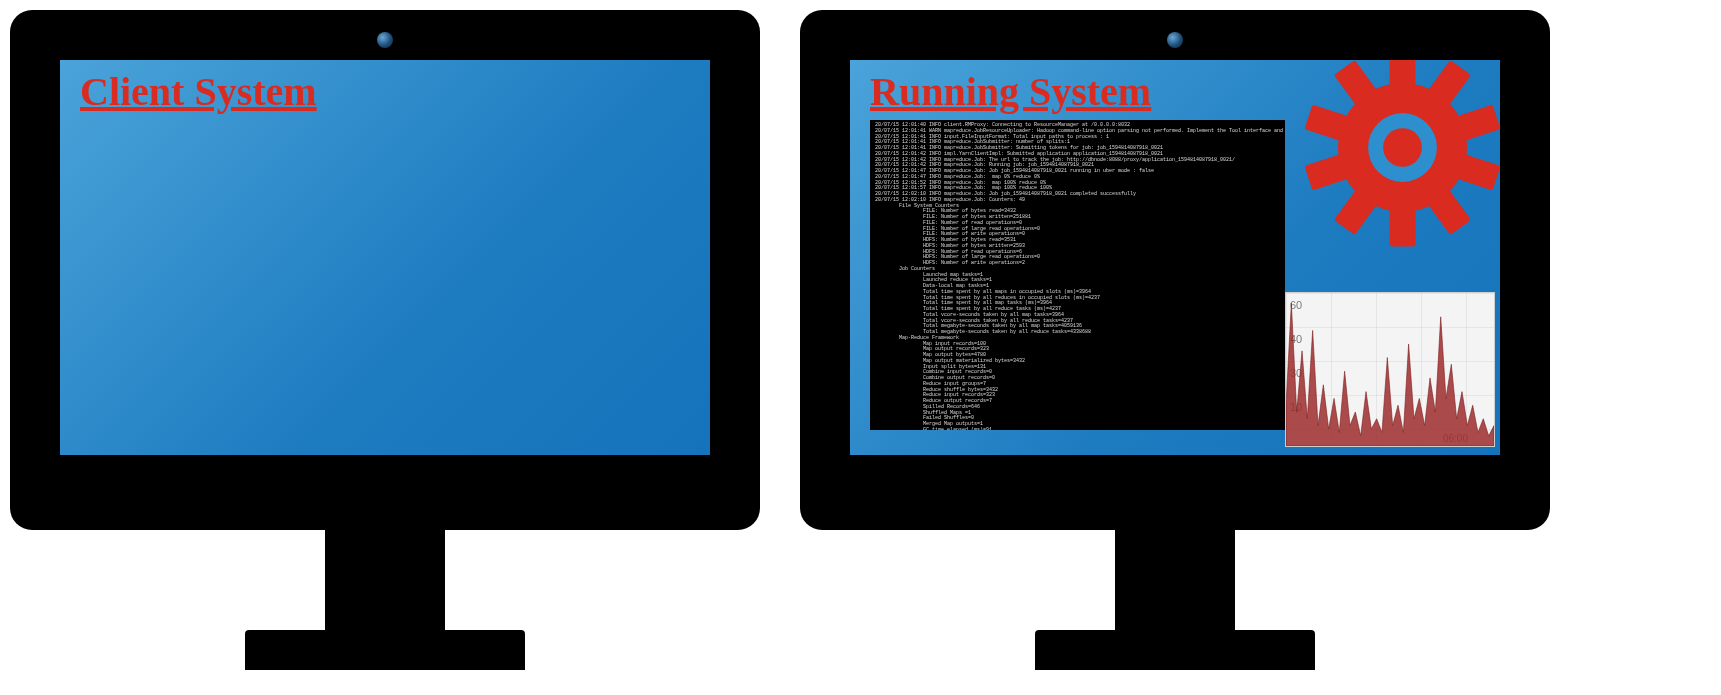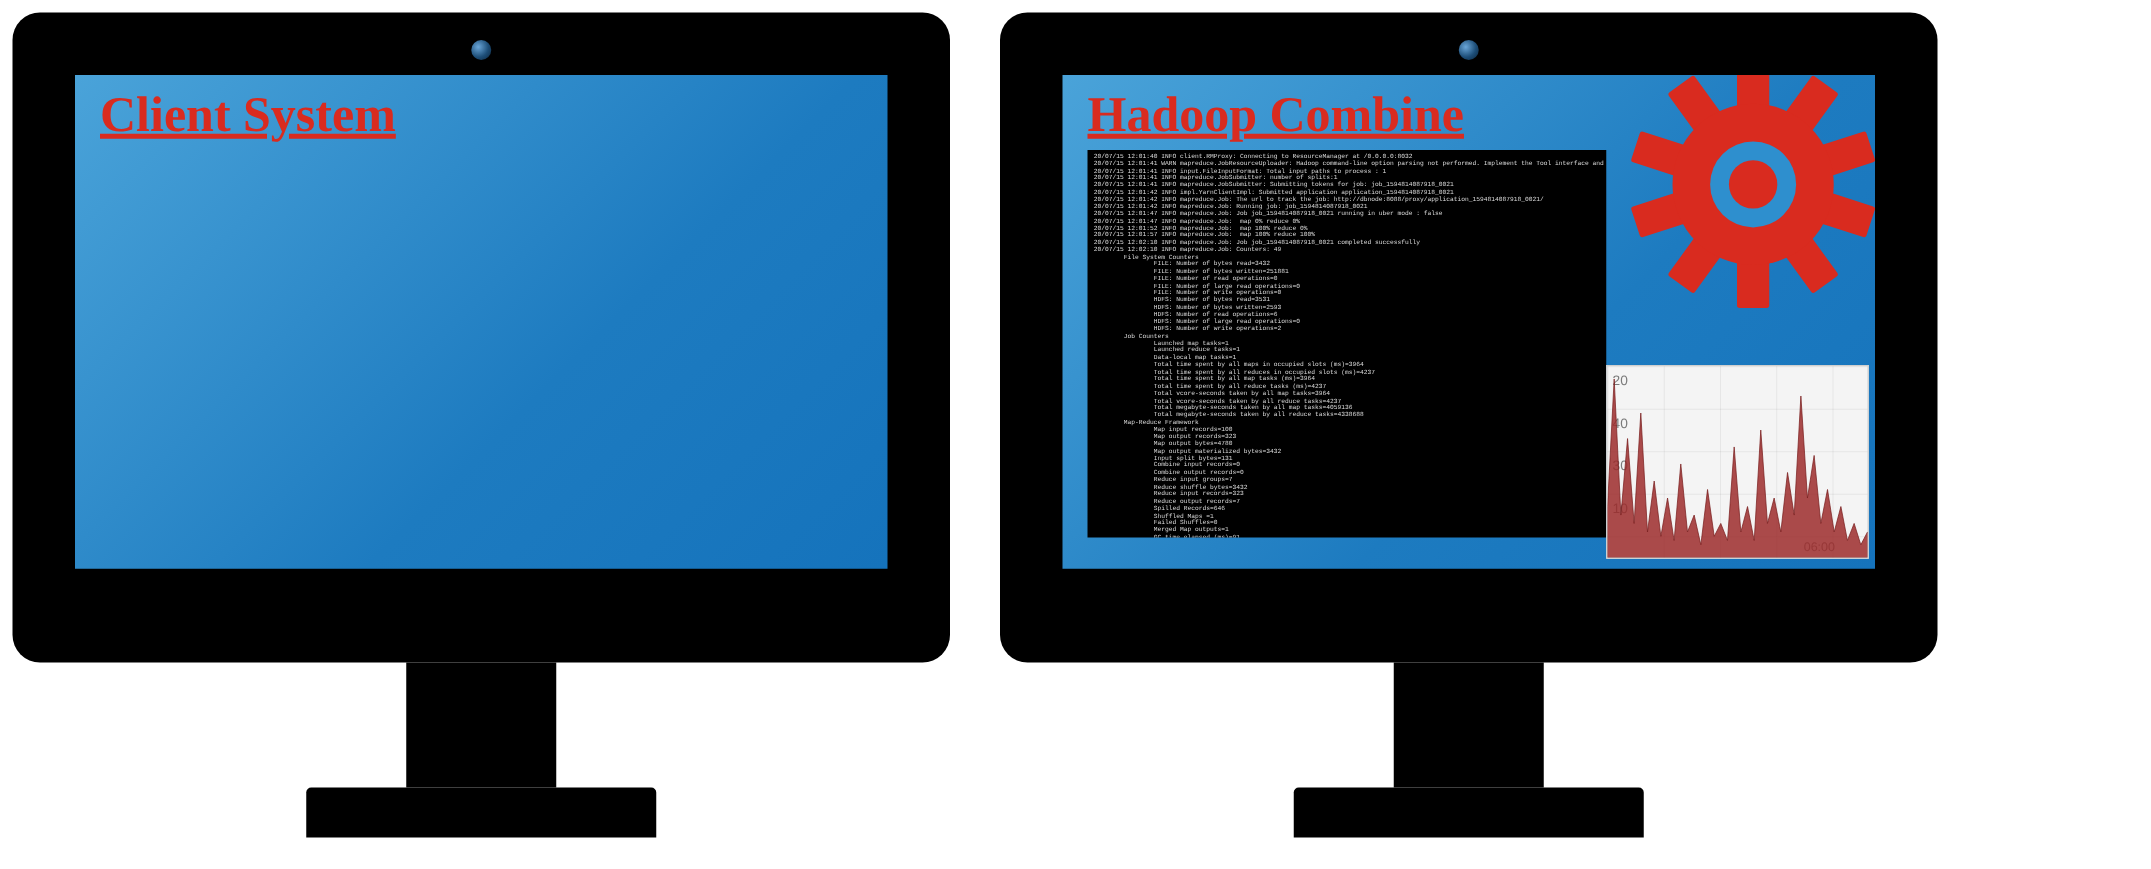--- a/index.html
+++ b/index.html
@@ -120,21 +120,21 @@
     <div class="screen">
       <div class="title">Client System</div>
     </div>
     <div class="neck"></div>
   </div>
 
   <div class="monitor right">
     <div class="bezel"></div>
     <div class="camera"></div>
     <div class="screen">
-      <div class="title">Hadoop Combine</div>
+      <div class="title">Running System</div>
 
       <div class="terminal" id="terminal">20/07/15 12:01:40 INFO client.RMProxy: Connecting to ResourceManager at /0.0.0.0:8032
 20/07/15 12:01:41 WARN mapreduce.JobResourceUploader: Hadoop command-line option parsing not performed. Implement the Tool interface and execute your application with ToolRunner to remedy this.
 20/07/15 12:01:41 INFO input.FileInputFormat: Total input paths to process : 1
 20/07/15 12:01:41 INFO mapreduce.JobSubmitter: number of splits:1
 20/07/15 12:01:41 INFO mapreduce.JobSubmitter: Submitting tokens for job: job_1594814087918_0021
 20/07/15 12:01:42 INFO impl.YarnClientImpl: Submitted application application_1594814087918_0021
 20/07/15 12:01:42 INFO mapreduce.Job: The url to track the job: http://dbnode:8088/proxy/application_1594814087918_0021/
 20/07/15 12:01:42 INFO mapreduce.Job: Running job: job_1594814087918_0021
 20/07/15 12:01:47 INFO mapreduce.Job: Job job_1594814087918_0021 running in uber mode : false
@@ -204,21 +204,21 @@
               </g>
             <circle cx="50" cy="50" r="30"></circle>
           </g>
           <circle cx="50" cy="50" r="16" fill="#2e8fce"></circle>
           <circle cx="50" cy="50" r="9" fill="#d92b1f"></circle>
         </svg>
       </div>
 
       <div class="chart">
         <div class="grid"></div>
-        <span class="ylabel" style="top:6px">20</span>
+        <span class="ylabel" style="top:6px">60</span>
         <span class="ylabel" style="top:40px">40</span>
         <span class="ylabel" style="top:74px">30</span>
         <span class="ylabel" style="top:108px">10</span>
         <span class="xlabel" style="right:26px">06:00</span>
         <svg class="area" viewBox="0 0 210 155" preserveAspectRatio="none">
           <path id="areaPath" fill="#9c2b2b" fill-opacity="0.85" stroke="#7a1f1f" stroke-width="0.6" d="M 0 155 L 0.0 113.7 L 5.4 10.3 L 10.8 120.6 L 16.2 58.6 L 21.5 127.4 L 26.9 37.9 L 32.3 134.3 L 37.7 93.0 L 43.1 137.8 L 48.5 106.8 L 53.8 141.2 L 59.2 79.2 L 64.6 134.3 L 70.0 120.6 L 75.4 144.7 L 80.8 99.9 L 86.2 137.8 L 91.5 127.4 L 96.9 141.2 L 102.3 65.4 L 107.7 134.3 L 113.1 113.7 L 118.5 141.2 L 123.8 51.7 L 129.2 127.4 L 134.6 106.8 L 140.0 134.3 L 145.4 86.1 L 150.8 120.6 L 156.2 24.1 L 161.5 106.8 L 166.9 72.3 L 172.3 127.4 L 177.7 99.9 L 183.1 134.3 L 188.5 113.7 L 193.8 141.2 L 199.2 127.4 L 204.6 144.7 L 210.0 134.3 L 210 155 Z"></path>
         </svg>
       </div>
 
     </div>

